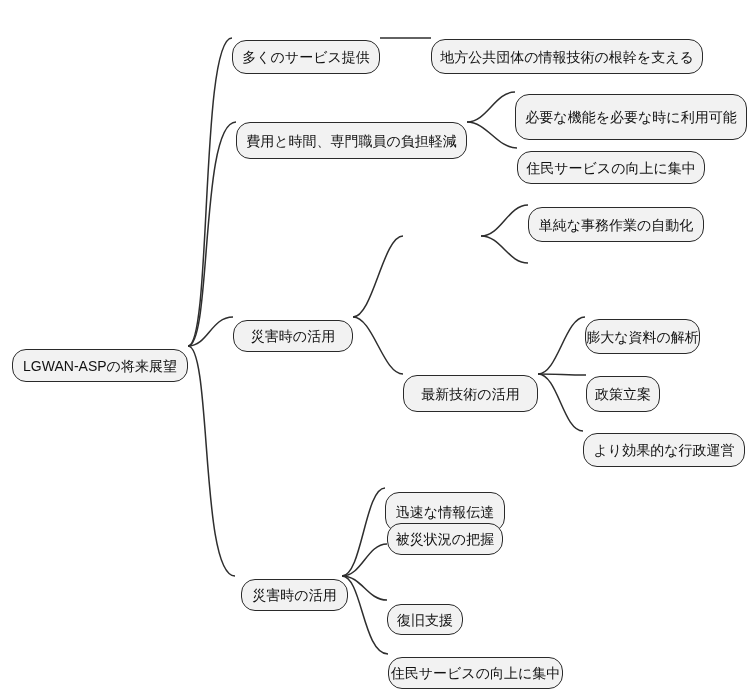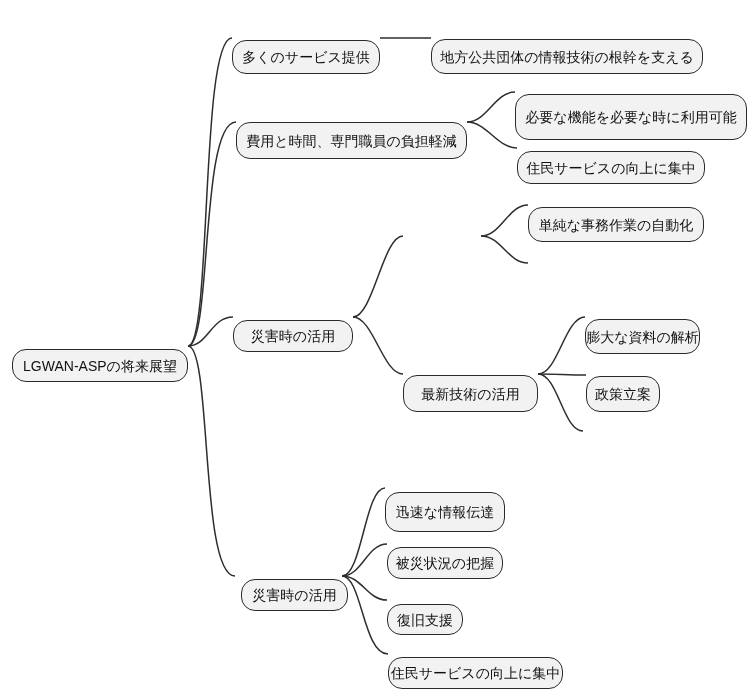--- a/index.html
+++ b/index.html
@@ -80,20 +80,21 @@
 
   <div class="node" style="left:236px; top:103px; width:231px; height:37px">費用と時間、専門職員の負担軽減</div>
   <div class="node" style="left:515px; top:75px;  width:232px; height:46px">必要な機能を必要な時に利用可能</div>
   <div class="node" style="left:517px; top:132px; width:188px; height:33px">住民サービスの向上に集中</div>
 
   <div class="node" style="left:233px; top:301px; width:120px; height:32px">災害時の活用</div>
   <div class="node" style="left:528px; top:188px; width:176px; height:35px">単純な事務作業の自動化</div>
   <div class="node" style="left:403px; top:356px; width:135px; height:37px">最新技術の活用</div>
   <div class="node" style="left:585px; top:300px; width:115px; height:35px">膨大な資料の解析</div>
   <div class="node" style="left:586px; top:357px; width:74px;  height:36px">政策立案</div>
+  <div class="node" style="left:583px; top:414px; width:162px; height:34px">より効果的な行政運営</div>
 
   <div class="node" style="left:241px; top:560px; width:107px; height:32px">災害時の活用</div>
   <div class="node" style="left:385px; top:473px; width:120px; height:40px">迅速な情報伝達</div>
-  <div class="node" style="left:387px; top:528px; width:116px; height:32px">被災状況の把握</div>
+  <div class="node" style="left:387px; top:504px; width:116px; height:32px">被災状況の把握</div>
   <div class="node" style="left:387px; top:585px; width:76px;  height:31px">復旧支援</div>
   <div class="node" style="left:388px; top:638px; width:175px; height:32px">住民サービスの向上に集中</div>
 
 </div>
 
 </body></html>

